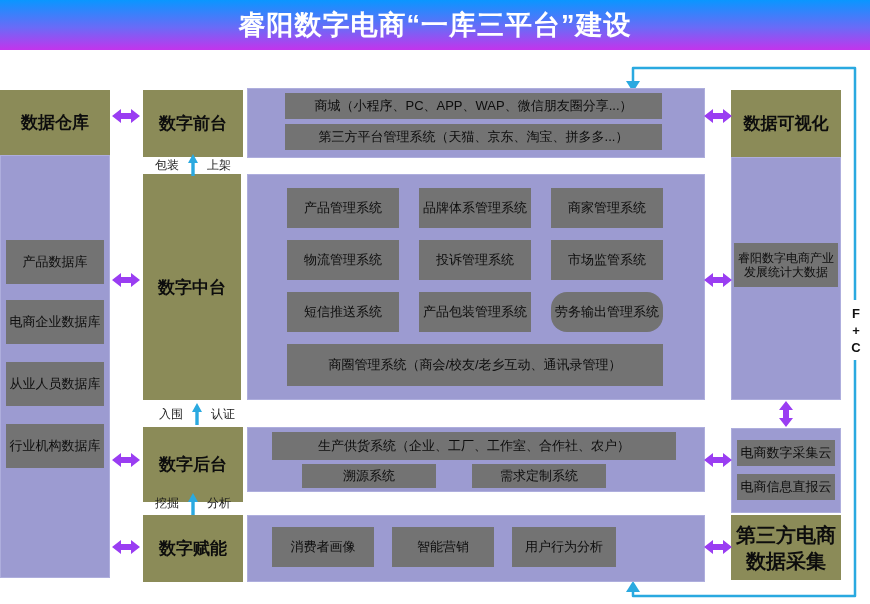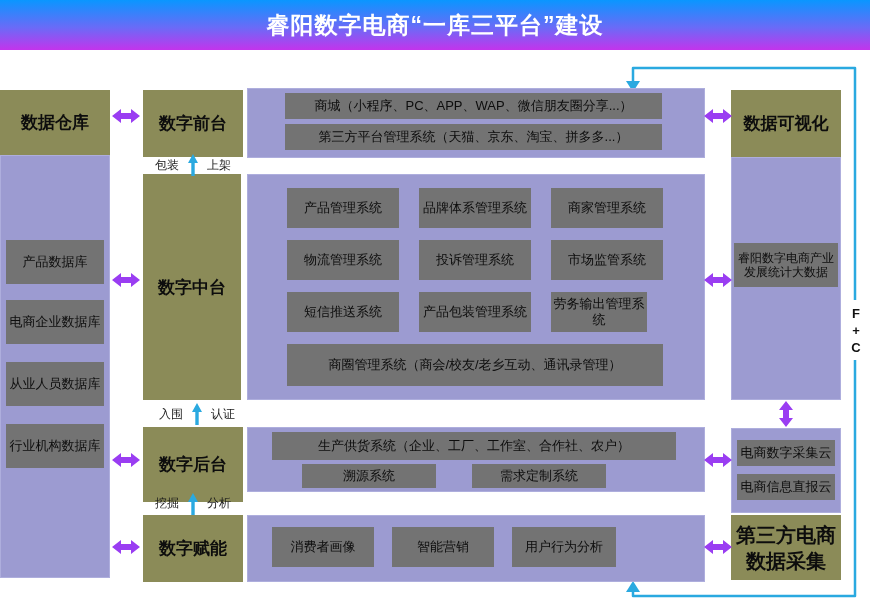--- a/index.html
+++ b/index.html
@@ -1,21 +1,21 @@
 <!DOCTYPE html>
 <html><head>
 <meta charset="utf-8">
 <style>
   html,body{margin:0;padding:0;background:#fff;}
   .canvas{position:relative;width:870px;height:604px;background:#ffffff;overflow:hidden;
           font-family:"Liberation Sans","DejaVu Sans",sans-serif;color:#111;}
   .titlebar{position:absolute;left:0;top:0;width:870px;height:50px;
             background:linear-gradient(180deg,#0a96ff 0%,#6a6bf7 55%,#c334ec 100%);
             display:flex;align-items:center;justify-content:center;}
-  .titlebar span{color:#fff;font-size:23px;font-weight:bold;letter-spacing:1px;}
+  .titlebar span{color:#fff;font-size:27px;font-weight:bold;letter-spacing:1px;}
   .o{position:absolute;background:#8b8b58;display:flex;align-items:center;justify-content:center;
      text-align:center;font-weight:bold;font-size:17px;color:#0d0d0d;}
   .p{position:absolute;background:#9c9bd1;border:1px solid #aeaedd;box-sizing:border-box;}
   .c{position:absolute;background:#737373;display:flex;align-items:center;justify-content:center;
      text-align:center;font-size:13px;color:#0d0d0d;line-height:1.2;}
   .gap{position:absolute;display:flex;align-items:center;justify-content:center;gap:9px;
        font-size:12px;color:#1a1a1a;overflow:visible;}
   .harrow,.varrow,.uparrow{position:absolute;}
   .fc{position:absolute;font-size:13px;font-weight:bold;color:#111;text-align:center;line-height:17px;width:20px;}
   .loop{position:absolute;left:0;top:0;pointer-events:none;}
@@ -82,21 +82,21 @@
 
   <div class="p" style="left:247px;top:174px;width:458px;height:226px;"></div>
   <div class="c" style="left:287px;top:188px;width:112px;height:40px;">产品管理系统</div>
   <div class="c" style="left:419px;top:188px;width:112px;height:40px;">品牌体系管理系统</div>
   <div class="c" style="left:551px;top:188px;width:112px;height:40px;">商家管理系统</div>
   <div class="c" style="left:287px;top:240px;width:112px;height:40px;">物流管理系统</div>
   <div class="c" style="left:419px;top:240px;width:112px;height:40px;">投诉管理系统</div>
   <div class="c" style="left:551px;top:240px;width:112px;height:40px;">市场监管系统</div>
   <div class="c" style="left:287px;top:292px;width:112px;height:40px;">短信推送系统</div>
   <div class="c" style="left:419px;top:292px;width:112px;height:40px;">产品包装管理系统</div>
-  <div class="c" style="left:551px;top:292px;width:96px;height:40px;">劳务输出管理系统</div>
+  <div class="c" style="left:551px;top:292px;width:112px;height:40px;border-radius:16px;">劳务输出管理系统</div>
   <div class="c" style="left:287px;top:344px;width:376px;height:42px;">商圈管理系统（商会/校友/老乡互动、通讯录管理）</div>
 
   <div class="p" style="left:247px;top:427px;width:458px;height:65px;"></div>
   <div class="c" style="left:272px;top:432px;width:404px;height:28px;">生产供货系统（企业、工厂、工作室、合作社、农户）</div>
   <div class="c" style="left:302px;top:464px;width:134px;height:24px;">溯源系统</div>
   <div class="c" style="left:472px;top:464px;width:134px;height:24px;">需求定制系统</div>
 
   <div class="p" style="left:247px;top:515px;width:458px;height:67px;"></div>
   <div class="c" style="left:272px;top:527px;width:102px;height:40px;">消费者画像</div>
   <div class="c" style="left:392px;top:527px;width:102px;height:40px;">智能营销</div>

